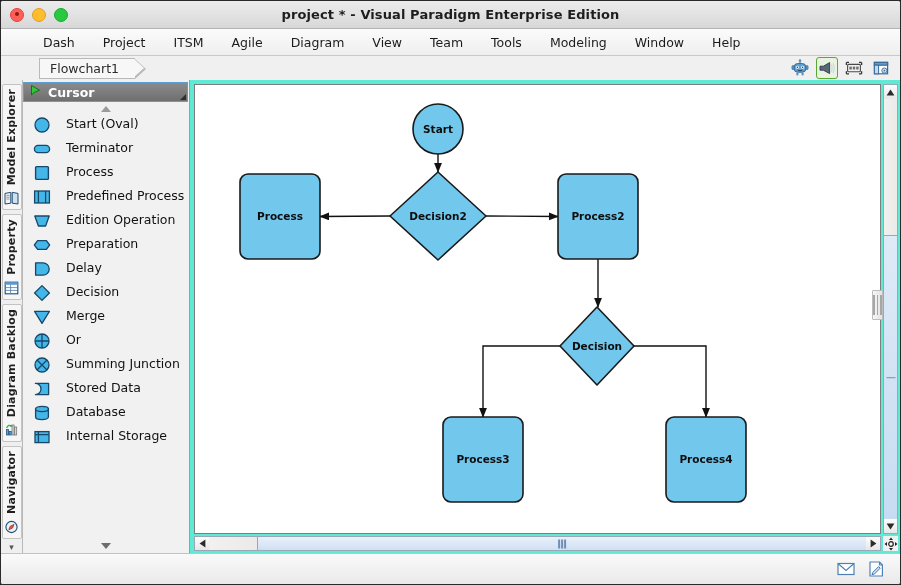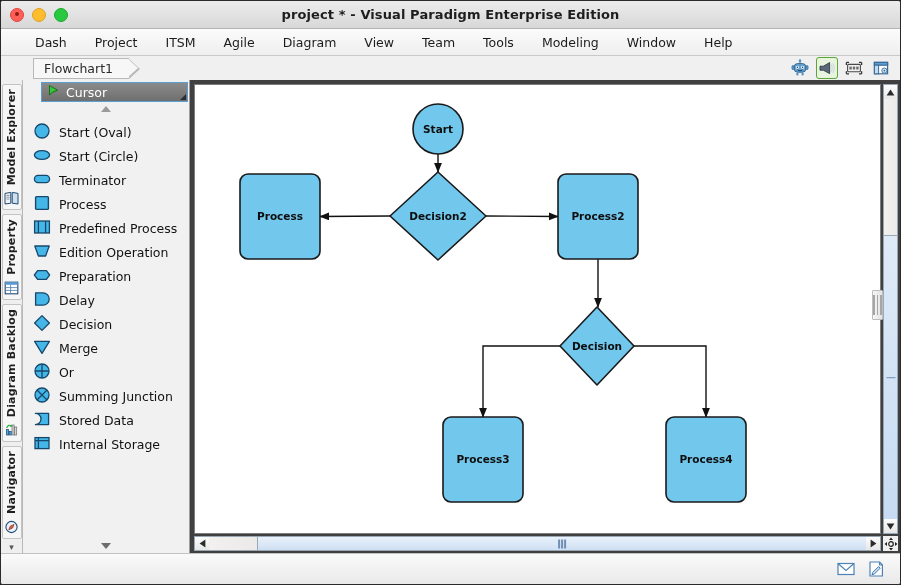--- a/index.html
+++ b/index.html
@@ -31,34 +31,34 @@
   .light.green{background:#28c840;border:1px solid #1aab29;}
   #title{
     width:100%;text-align:center;font-size:13px;font-weight:bold;color:#1d1d1d;
     letter-spacing:.1px;
   }
 
   
   #menubar{
     height:26px;background:linear-gradient(#fbfbfb,#efefef);
     border-bottom:1px solid #c9c9c9;
-    display:flex;align-items:center;padding-left:20px;gap:0;
+    display:flex;align-items:center;padding-left:28px;gap:0;
   }
   .menu-item{
     font-size:12.5px;color:#1b1b1b;padding:3px 14px;border-radius:3px;cursor:default;
     white-space:nowrap;
   }
 
   
   #toolstrip{
     position:relative;height:26px;background:#f0f0f0;
     border-bottom:1px solid #c4c4c4;
   }
   #breadcrumb{
-    position:absolute;left:32px;top:2px;height:21px;
+    position:absolute;left:38px;top:2px;height:21px;
     display:flex;align-items:center;
   }
   #crumb-tab{
     position:relative;height:21px;display:flex;align-items:center;
     padding:0 16px 0 10px;background:#f7f7f7;border:1px solid #b9b9b9;
     border-right:none;font-size:12.5px;color:#2b2b2b;box-sizing:border-box;
   }
   #crumb-arrow{
     width:0;height:0;border-top:10.5px solid transparent;border-bottom:10.5px solid transparent;
     border-left:11px solid #b9b9b9;position:relative;
@@ -87,40 +87,40 @@
     writing-mode:vertical-rl;transform:rotate(180deg);
     font-size:11px;font-weight:bold;color:#1f1f1f;white-space:nowrap;letter-spacing:.2px;
   }
   .rail-icon{margin-top:5px;width:16px;height:16px;display:flex;align-items:center;justify-content:center;}
   #rail-caret{margin-top:3px;font-size:9px;color:#555;}
 
   
   #palette{width:167px;background:#f1f1f1;border-right:1px solid #9d9d9d;
            display:flex;flex-direction:column;box-sizing:border-box;position:relative;}
   #cursor-row{
-    height:20px;margin:2px 1px 0 18px;background:linear-gradient(#8b8b8b,#6f6f6f);
+    height:20px;margin:2px 1px 0 0;background:linear-gradient(#8b8b8b,#6f6f6f);
     border:1.5px solid #5a9fd4;display:flex;align-items:center;gap:6px;padding-left:5px;
-    box-sizing:border-box;position:relative;
+    box-sizing:border-box;position:relative;font-weight:bold;
   }
   #cursor-row .plabel{color:#fff;font-size:12.5px;}
   #cursor-row::after{
     content:"";position:absolute;right:1px;bottom:1px;
     border-left:6px solid transparent;border-bottom:6px solid #2e2e2e;
   }
   .scroll-ind{height:14px;display:flex;align-items:center;justify-content:center;background:#f1f1f1;}
   .scroll-ind .tri{width:0;height:0;}
   .tri-up{border-left:5px solid transparent;border-right:5px solid transparent;border-bottom:6px solid #9a9a9a;}
   .tri-dn{border-left:5px solid transparent;border-right:5px solid transparent;border-top:6px solid #6d6d6d;}
   #palette-list{flex:1;overflow:hidden;padding-left:4px;}
-  .prow{height:24px;display:flex;align-items:flex-end;gap:7px;padding-left:4px;}
+  .prow{height:24px;display:flex;align-items:flex-start;gap:14px;padding-left:4px;}
   .picon{width:21px;height:18px;display:flex;align-items:center;justify-content:center;flex:0 0 21px;}
   .plabel{font-size:12.5px;color:#111;white-space:nowrap;}
 
   
-  #canvas-wrap{flex:1;position:relative;background:#404040;}
+  #canvas-wrap{flex:1;position:relative;background:#5eead4;}
   #canvas{
     position:absolute;left:4px;top:4px;right:19px;bottom:19px;
     background:#fff;border:1px solid #7d7d7d;overflow:hidden;
   }
   #diagram-svg{position:absolute;left:0;top:0;}
 
   
   #vscroll{position:absolute;right:2px;top:4px;bottom:19px;width:15px;
            background:#f4f4f4;border:1px solid #9aa7b4;box-sizing:border-box;
            display:flex;flex-direction:column;}
@@ -300,28 +300,20 @@
             <span class="picon">
               <svg width="18" height="18" viewBox="0 0 18 18">
                 <circle cx="9" cy="9" r="7" fill="#45b6e8" stroke="#16486b" stroke-width="1.3"></circle>
               </svg>
             </span>
             <span class="plabel">Start (Oval)</span>
           </div>
           <div class="prow">
             <span class="picon">
               <svg width="18" height="18" viewBox="0 0 18 18">
-                <ellipse cx="9" cy="9" rx="7.6" ry="4.4" fill="#45b6e8" stroke="#16486b" stroke-width="1.3"></ellipse>
-              </svg>
-            </span>
-            <span class="plabel">Start (Circle)</span>
-          </div>
-          <div class="prow">
-            <span class="picon">
-              <svg width="18" height="18" viewBox="0 0 18 18">
                 <rect x="1.4" y="5.4" width="15.2" height="7.2" rx="3.6" fill="#45b6e8" stroke="#16486b" stroke-width="1.3"></rect>
               </svg>
             </span>
             <span class="plabel">Terminator</span>
           </div>
           <div class="prow">
             <span class="picon">
               <svg width="18" height="18" viewBox="0 0 18 18">
                 <rect x="2.6" y="2.6" width="12.8" height="12.8" rx="1" fill="#45b6e8" stroke="#16486b" stroke-width="1.4"></rect>
               </svg>
@@ -395,20 +387,29 @@
             </span>
             <span class="plabel">Summing Junction</span>
           </div>
           <div class="prow">
             <span class="picon">
               <svg width="18" height="18" viewBox="0 0 18 18">
                 <path d="M2.4 3.4 L15.6 3.4 L15.6 14.6 L2.4 14.6 A5.6 5.6 0 0 0 2.4 3.4 Z" fill="#45b6e8" stroke="#16486b" stroke-width="1.3" stroke-linejoin="round"></path>
               </svg>
             </span>
             <span class="plabel">Stored Data</span>
+          </div>
+          <div class="prow">
+            <span class="picon">
+              <svg width="18" height="18" viewBox="0 0 18 18">
+                <path d="M2.6 5 L2.6 13 A6.4 2.6 0 0 0 15.4 13 L15.4 5 Z" fill="#45b6e8" stroke="#16486b" stroke-width="1.3"></path>
+                <ellipse cx="9" cy="5" rx="6.4" ry="2.6" fill="#45b6e8" stroke="#16486b" stroke-width="1.3"></ellipse>
+              </svg>
+            </span>
+            <span class="plabel">Database</span>
           </div>
           <div class="prow">
             <span class="picon">
               <svg width="18" height="18" viewBox="0 0 18 18">
                 <rect x="2" y="3.6" width="14" height="11" fill="#45b6e8" stroke="#16486b" stroke-width="1.3"></rect>
                 <path d="M2 6.6 h14 M5.4 3.6 v11" stroke="#16486b" stroke-width="1.3"></path>
               </svg>
             </span>
             <span class="plabel">Internal Storage</span>
           </div>

